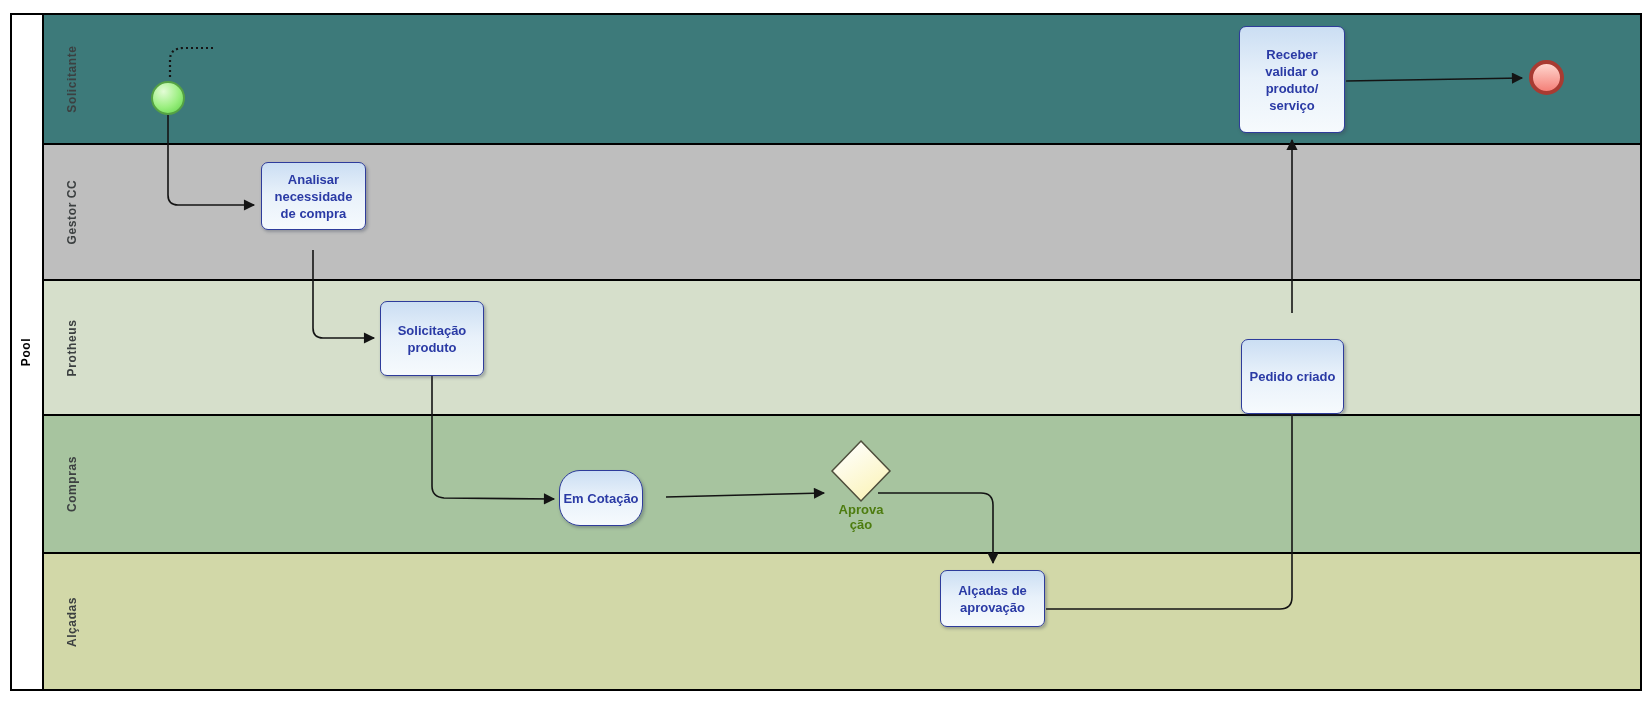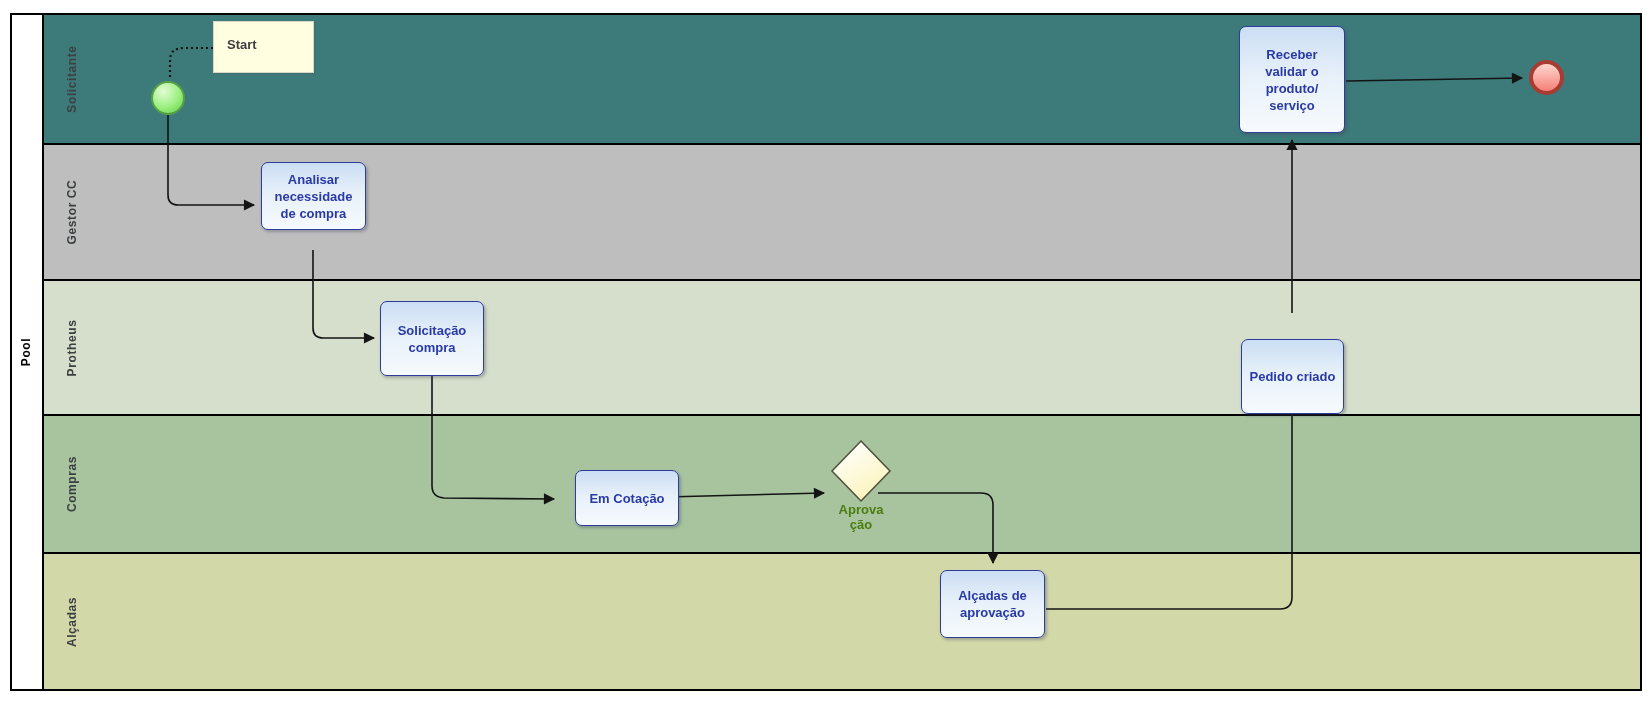--- a/index.html
+++ b/index.html
@@ -45,22 +45,22 @@
     position:absolute;box-sizing:border-box;
     border:1.5px solid #2E3C9B;border-radius:7px;
     background:linear-gradient(180deg,#cbdef3 0%,#e8f1fa 48%,#f6fafd 100%);
     color:#2A3AA5;font-weight:bold;font-size:13px;line-height:17px;
     display:flex;align-items:center;justify-content:center;
     text-align:center;white-space:pre-line;
     box-shadow:1.5px 2px 3px rgba(60,70,90,0.35);
   }
   .task-analisar{left:261px;top:162px;width:105px;height:68px;}
   .task-solicitacao{left:380px;top:301px;width:104px;height:75px;}
-  .task-emcotacao{left:575px;top:470px;width:104px;height:56px;}
-  .task-alcadas{left:940px;top:570px;width:105px;height:68px;}
+  .task-emcotacao{left:559px;top:470px;width:84px;height:56px;border-radius:21px;}
+  .task-alcadas{left:940px;top:570px;width:105px;height:57px;}
   .task-pedido{left:1241px;top:314px;width:103px;height:75px;margin-top:25px;}
   .task-receber{left:1239px;top:26px;width:106px;height:107px;}
   .note{
     position:absolute;left:213px;top:21px;width:101px;height:52px;
     box-sizing:border-box;
     background:#FFFEE1;border:1px solid #D9D9C9;
     color:#3F3F3F;font-weight:bold;font-size:13px;
     padding:15px 0 0 13px;
     box-shadow:1px 1px 2px rgba(80,80,80,0.25);
   }
@@ -128,30 +128,29 @@
     <path d="M 432,376 V 486 Q 432,497 444,498 L 554,499" fill="none" stroke="#141414" stroke-width="1.6" marker-end="url(#arrow)"></path>
     <path d="M 666,497 L 824,493" fill="none" stroke="#141414" stroke-width="1.6" marker-end="url(#arrow)"></path>
     <path d="M 878,493 H 981 Q 993,493 993,505 V 563" fill="none" stroke="#141414" stroke-width="1.6" marker-end="url(#arrow)"></path>
     <path d="M 1046,609 H 1280 Q 1292,609 1292,597 V 397" fill="none" stroke="#141414" stroke-width="1.6" marker-end="url(#arrow)"></path>
     <path d="M 1292,313 V 140" fill="none" stroke="#141414" stroke-width="1.6" marker-end="url(#arrow)"></path>
     <path d="M 1346,81 L 1522,78" fill="none" stroke="#141414" stroke-width="1.6" marker-end="url(#arrow)"></path>
 
     <polygon points="861,441 890,471 861,501 832,471" fill="url(#gwGrad)" stroke="#4E4E3C" stroke-width="1.5"></polygon>
   </svg>
 
-  <div class="note">Start</div>
 
   <div class="event-start"></div>
 
   <div class="task task-analisar">Analisar
 necessidade
 de compra</div>
 
   <div class="task task-solicitacao">Solicitação
-compra</div>
+produto</div>
 
   <div class="task task-emcotacao">Em Cotação</div>
 
   <div class="gateway-label">Aprova
 ção</div>
 
   <div class="task task-alcadas">Alçadas de
 aprovação</div>
 
   <div class="task task-pedido">Pedido criado</div>

